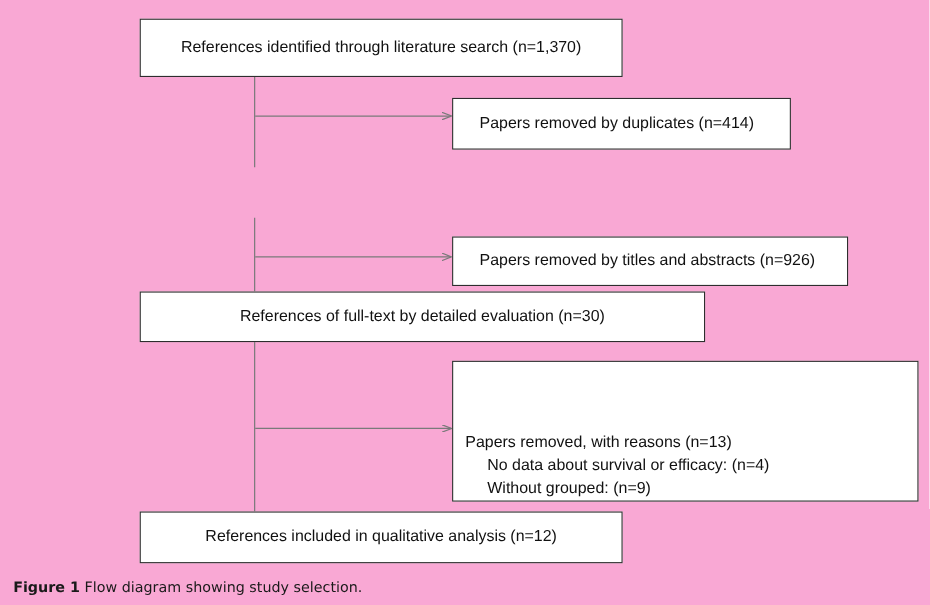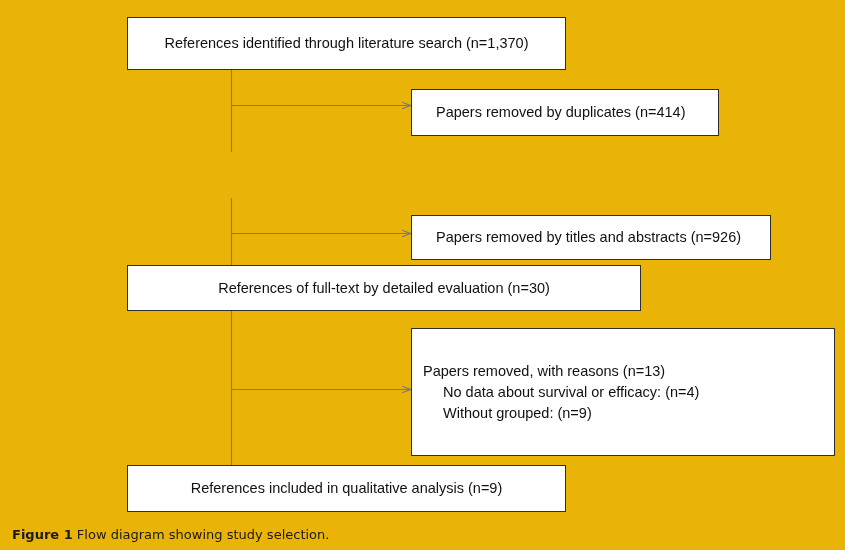--- a/index.html
+++ b/index.html
@@ -12,21 +12,21 @@
     font-family: "Liberation Sans", sans-serif;
     color: #1a1a1a;
     -webkit-font-smoothing: antialiased;
   }
 
   #figure-root {
     position: relative;
     width: 845px;
     height: 550px;
     overflow: hidden;
-    background: #eab308;
+    background: #f9a8d4;
   }
 
   
   #flow-diagram {
     position: absolute;
     left: 0;
     top: 0;
     width: 845px;
     height: 518px;
   }
@@ -66,21 +66,21 @@
     display: flex;
     align-items: center;
     justify-content: flex-start;
     padding: 0 24px;
   }
 
   
   .flow-box.reasons {
     display: flex;
     flex-direction: column;
-    justify-content: center;
+    justify-content: flex-end;
     padding: 0 0 0 11px;
   }
 
   .reason-line {
     display: block;
     font-size: 14.5px;
     line-height: 21px;
     white-space: nowrap;
     color: #111111;
   }
@@ -142,21 +142,21 @@
     <div class="flow-box main" id="box-identified">
       <span>References identified through literature search (n=1,370)</span>
     </div>
 
 
     <div class="flow-box main" id="box-fulltext">
       <span>References of full-text by detailed evaluation (n=30)</span>
     </div>
 
     <div class="flow-box main" id="box-included">
-      <span>References included in qualitative analysis (n=9)</span>
+      <span>References included in qualitative analysis (n=12)</span>
     </div>
 
     <div class="flow-box side" id="box-duplicates">
       <span>Papers removed by duplicates (n=414)</span>
     </div>
 
     <div class="flow-box side" id="box-titles-abstracts">
       <span>Papers removed by titles and abstracts (n=926)</span>
     </div>
 

